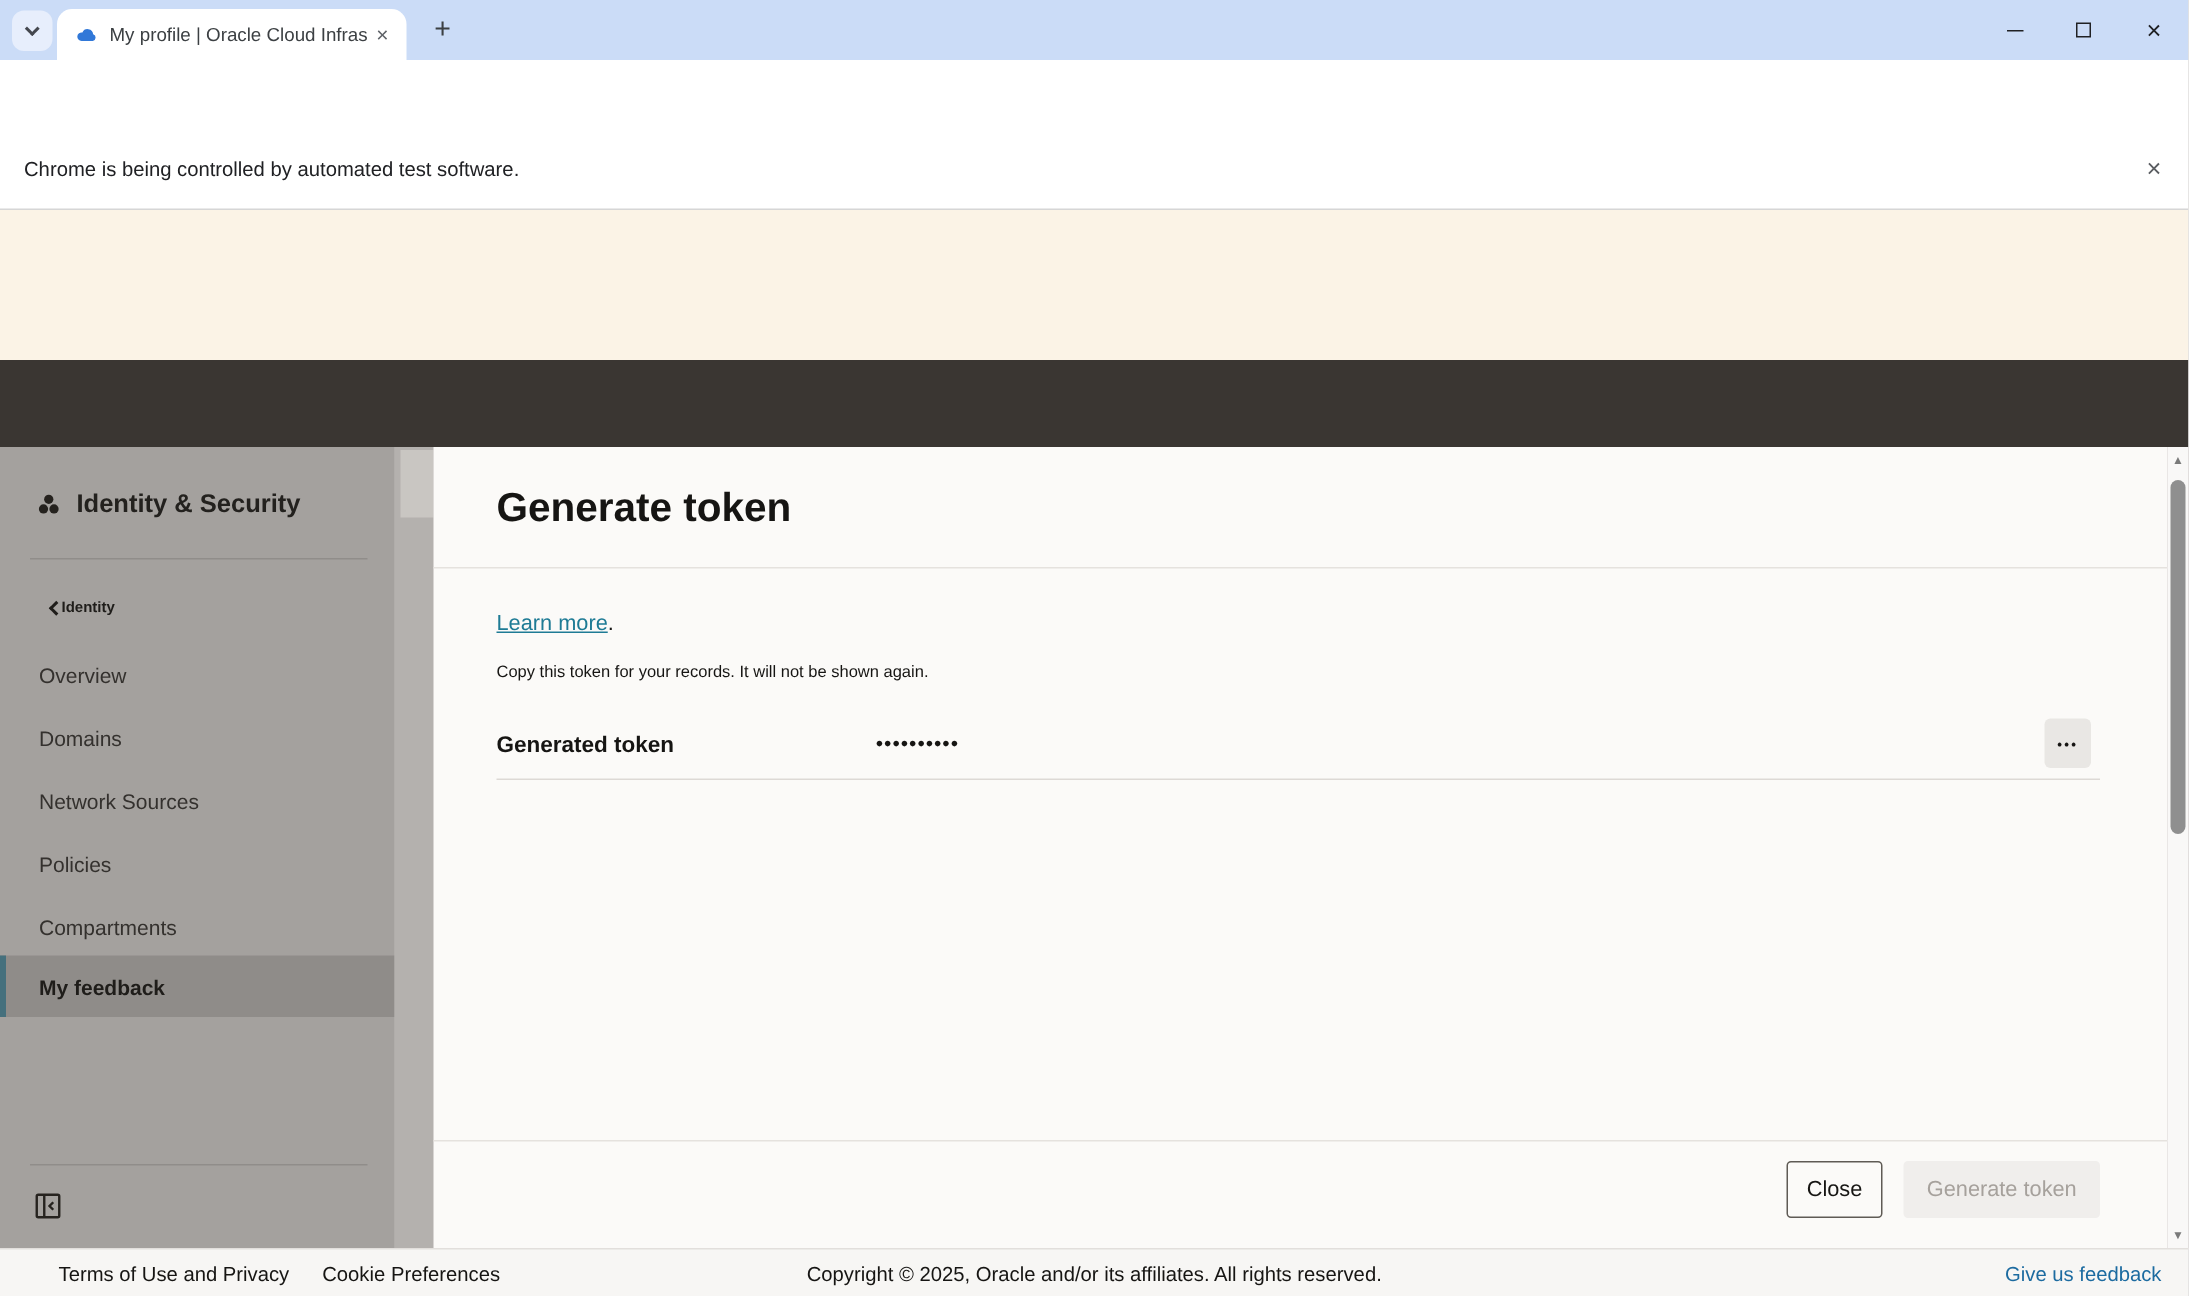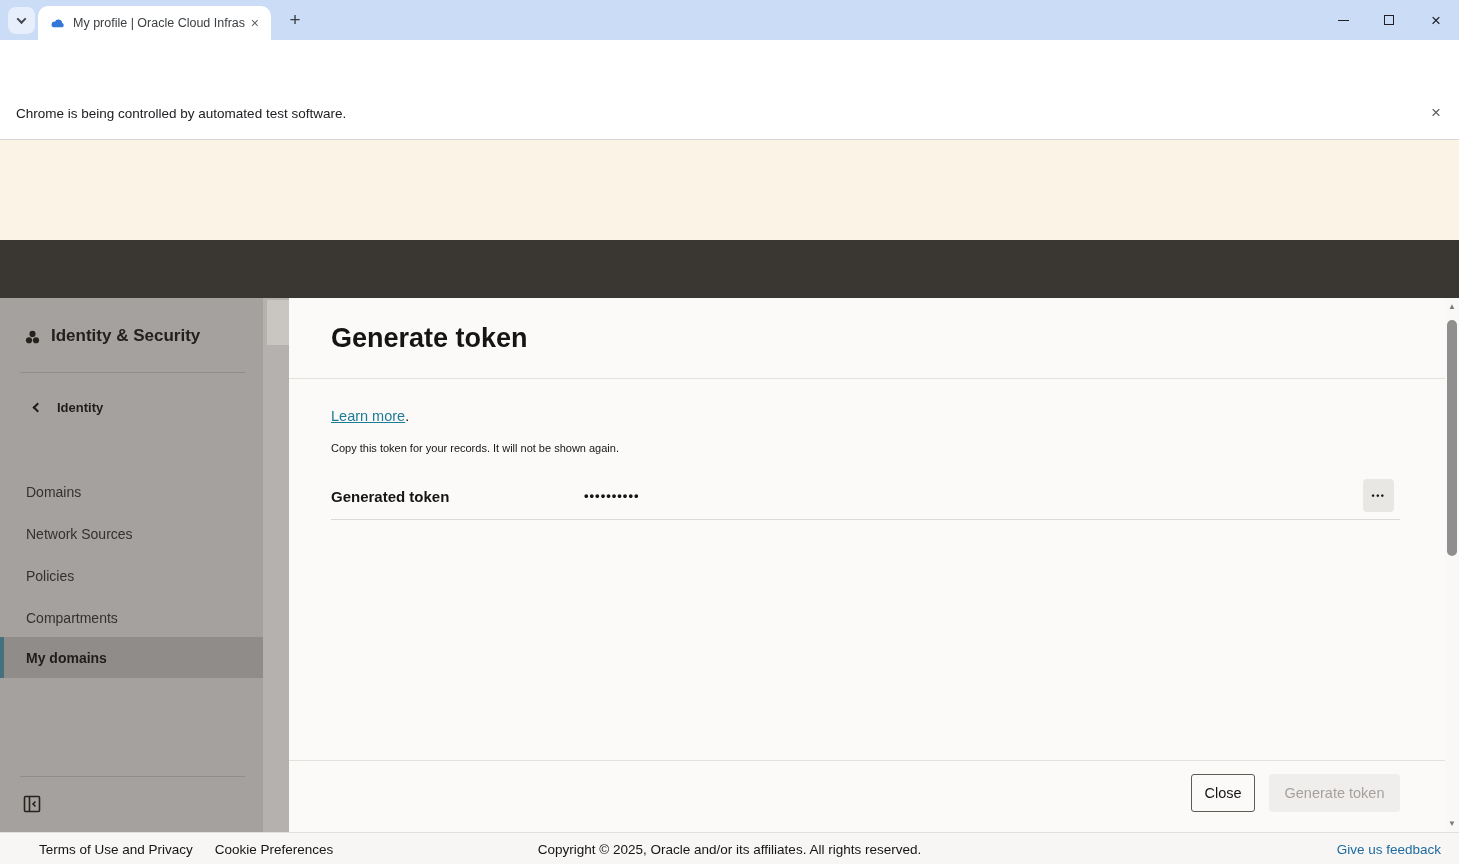--- a/index.html
+++ b/index.html
@@ -64,25 +64,25 @@
   .hdr-ico { position:absolute; top:258px; }
   .help-circle { position:absolute; left:1367px; top:260px; width:20px; height:20px; border:1.6px solid #fff;
     border-radius:50%; color:#fff; font-size:12px; font-weight:700; text-align:center; line-height:17px; }
   .hdr-avatar { position:absolute; left:1408px; top:253px; width:35px; height:35px; border-radius:4px;
     background:repeating-linear-gradient(135deg,#7c6d9c 0 5px,#6c5e8a 5px 9px); display:flex; align-items:center; justify-content:center; }
 
   
   .content { position:absolute; left:0; top:298px; width:1459px; height:534px; background:#b4b1ae; }
   
   .sidebar { position:absolute; left:0; top:0; width:263px; height:534px; background:#a4a19e; }
-  .sb-title-row { position:absolute; left:24px; top:28px; display:flex; align-items:flex-end; }
+  .sb-title-row { position:absolute; left:24px; top:28px; display:flex; align-items:center; }
   .sb-title { font-size:17px; font-weight:700; color:#23211e; margin-left:10px; }
   .sb-div { position:absolute; left:20px; width:225px; border-top:1px solid #908d8a; }
   .sb-back { position:absolute; left:34px; top:102px; display:flex; align-items:center; color:#1f1d1a; }
-  .sb-back-label { font-size:13px; font-weight:700; margin-left:16px; }
+  .sb-back-label { font-size:10px; font-weight:700; }
   .sb-item { position:absolute; left:0; width:263px; height:30px; padding-left:26px; font-size:14px;
     color:#34312e; display:flex; align-items:center; }
   .sb-item.selected { height:41px; background:#8f8c89; border-left:4px solid #45707d; padding-left:22px;
     font-weight:600; color:#1f1d1a; }
   .sb-collapse { position:absolute; left:23px; top:497px; }
   
   .bg-strip { position:absolute; left:263px; top:0; width:26px; height:534px; background:#b4b1ae; }
   .bg-strip-box { position:absolute; left:4px; top:2px; width:22px; height:45px; background:#c9c6c2; }
 
   
@@ -248,25 +248,26 @@
             <circle cx="4.7" cy="10.6" r="2.9" fill="#25221e"></circle>
             <circle cx="11.3" cy="10.6" r="2.9" fill="#25221e"></circle>
         </svg>
         <span class="sb-title">Identity &amp; Security</span>
       </div>
       <div class="sb-div" style="top:74px"></div>
       <div class="sb-back">
         <span class="chev left"></span>
         <span class="sb-back-label">Identity</span>
       </div>
+      <div class="sb-item" style="top:137px">Overview</div>
       <div class="sb-item" style="top:179px">Domains</div>
       <div class="sb-item" style="top:221px">Network Sources</div>
       <div class="sb-item" style="top:263px">Policies</div>
       <div class="sb-item" style="top:305px">Compartments</div>
-      <div class="sb-item selected" style="top:339px">My domains</div>
+      <div class="sb-item selected" style="top:339px">My feedback</div>
       <div class="sb-div" style="top:478px"></div>
       <div class="sb-collapse">
         <svg width="18" height="18" viewBox="0 0 18 18">
           <g fill="none" stroke="#26231f" stroke-width="1.6">
             <rect x="1.5" y="1.5" width="15" height="15" rx="1"></rect>
             <line x1="6.5" y1="1.5" x2="6.5" y2="16.5"></line>
             <path d="M12.5 6.5L10 9l2.5 2.5"></path>
           </g>
         </svg>
       </div>

